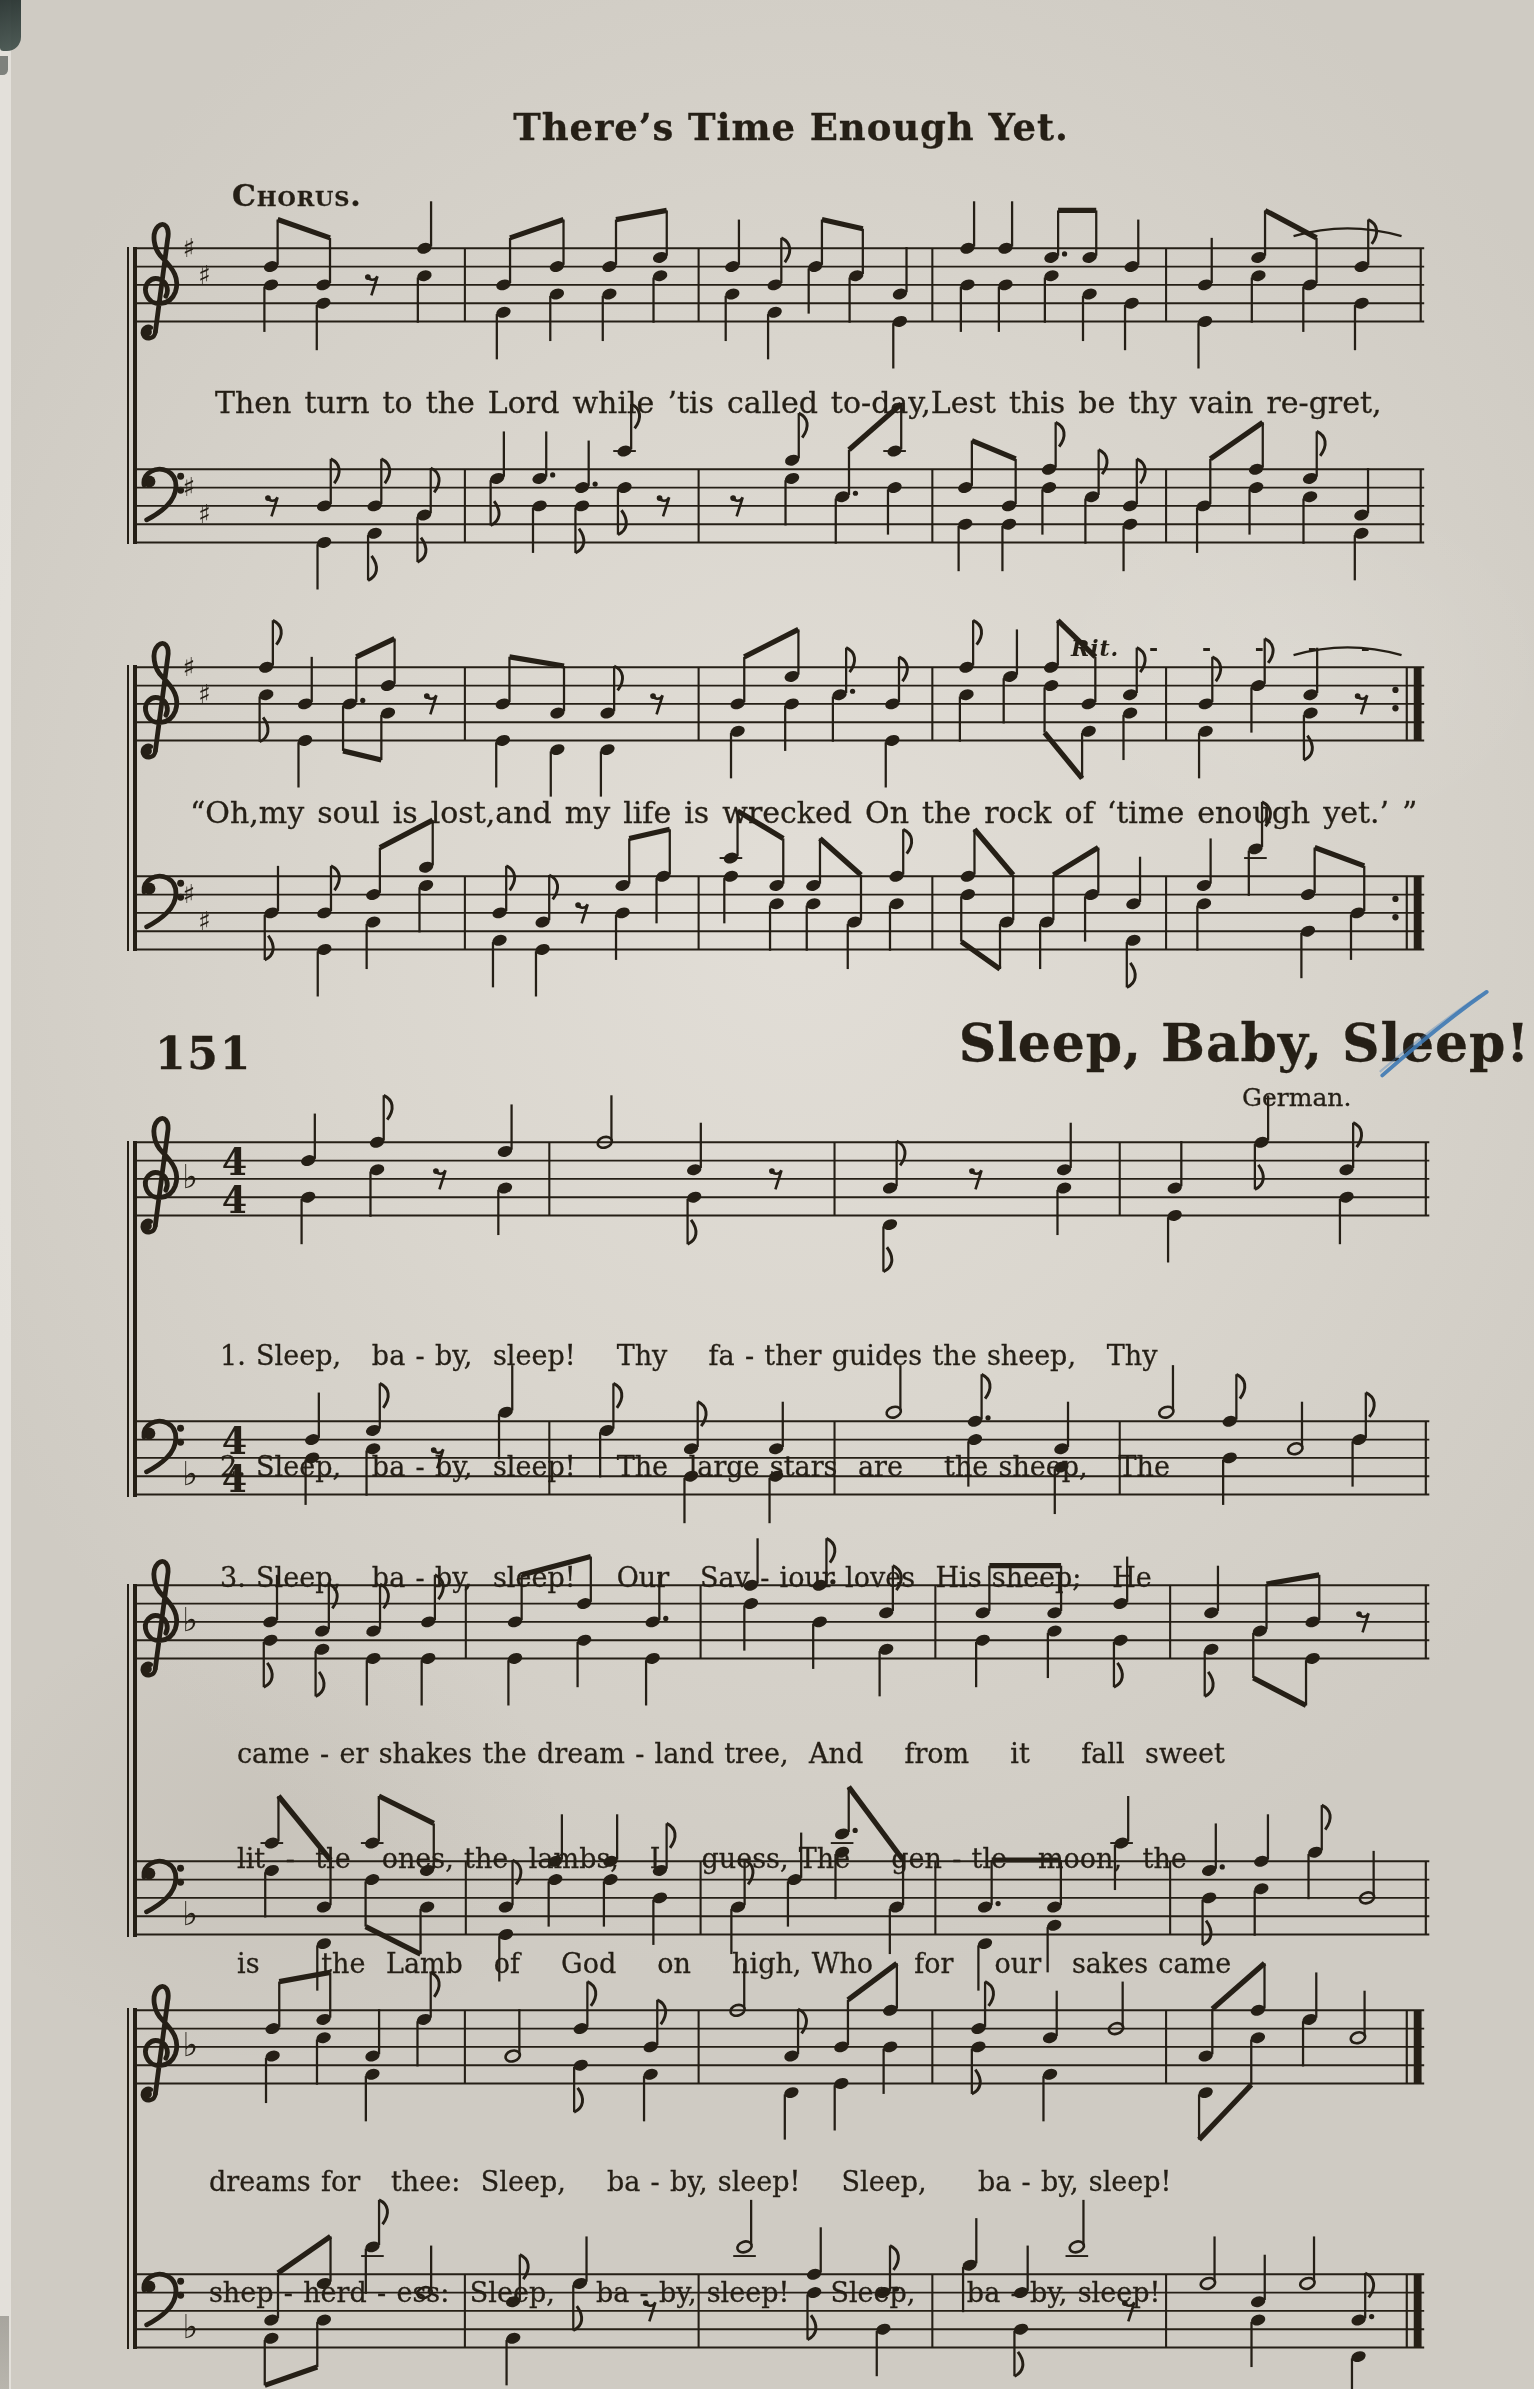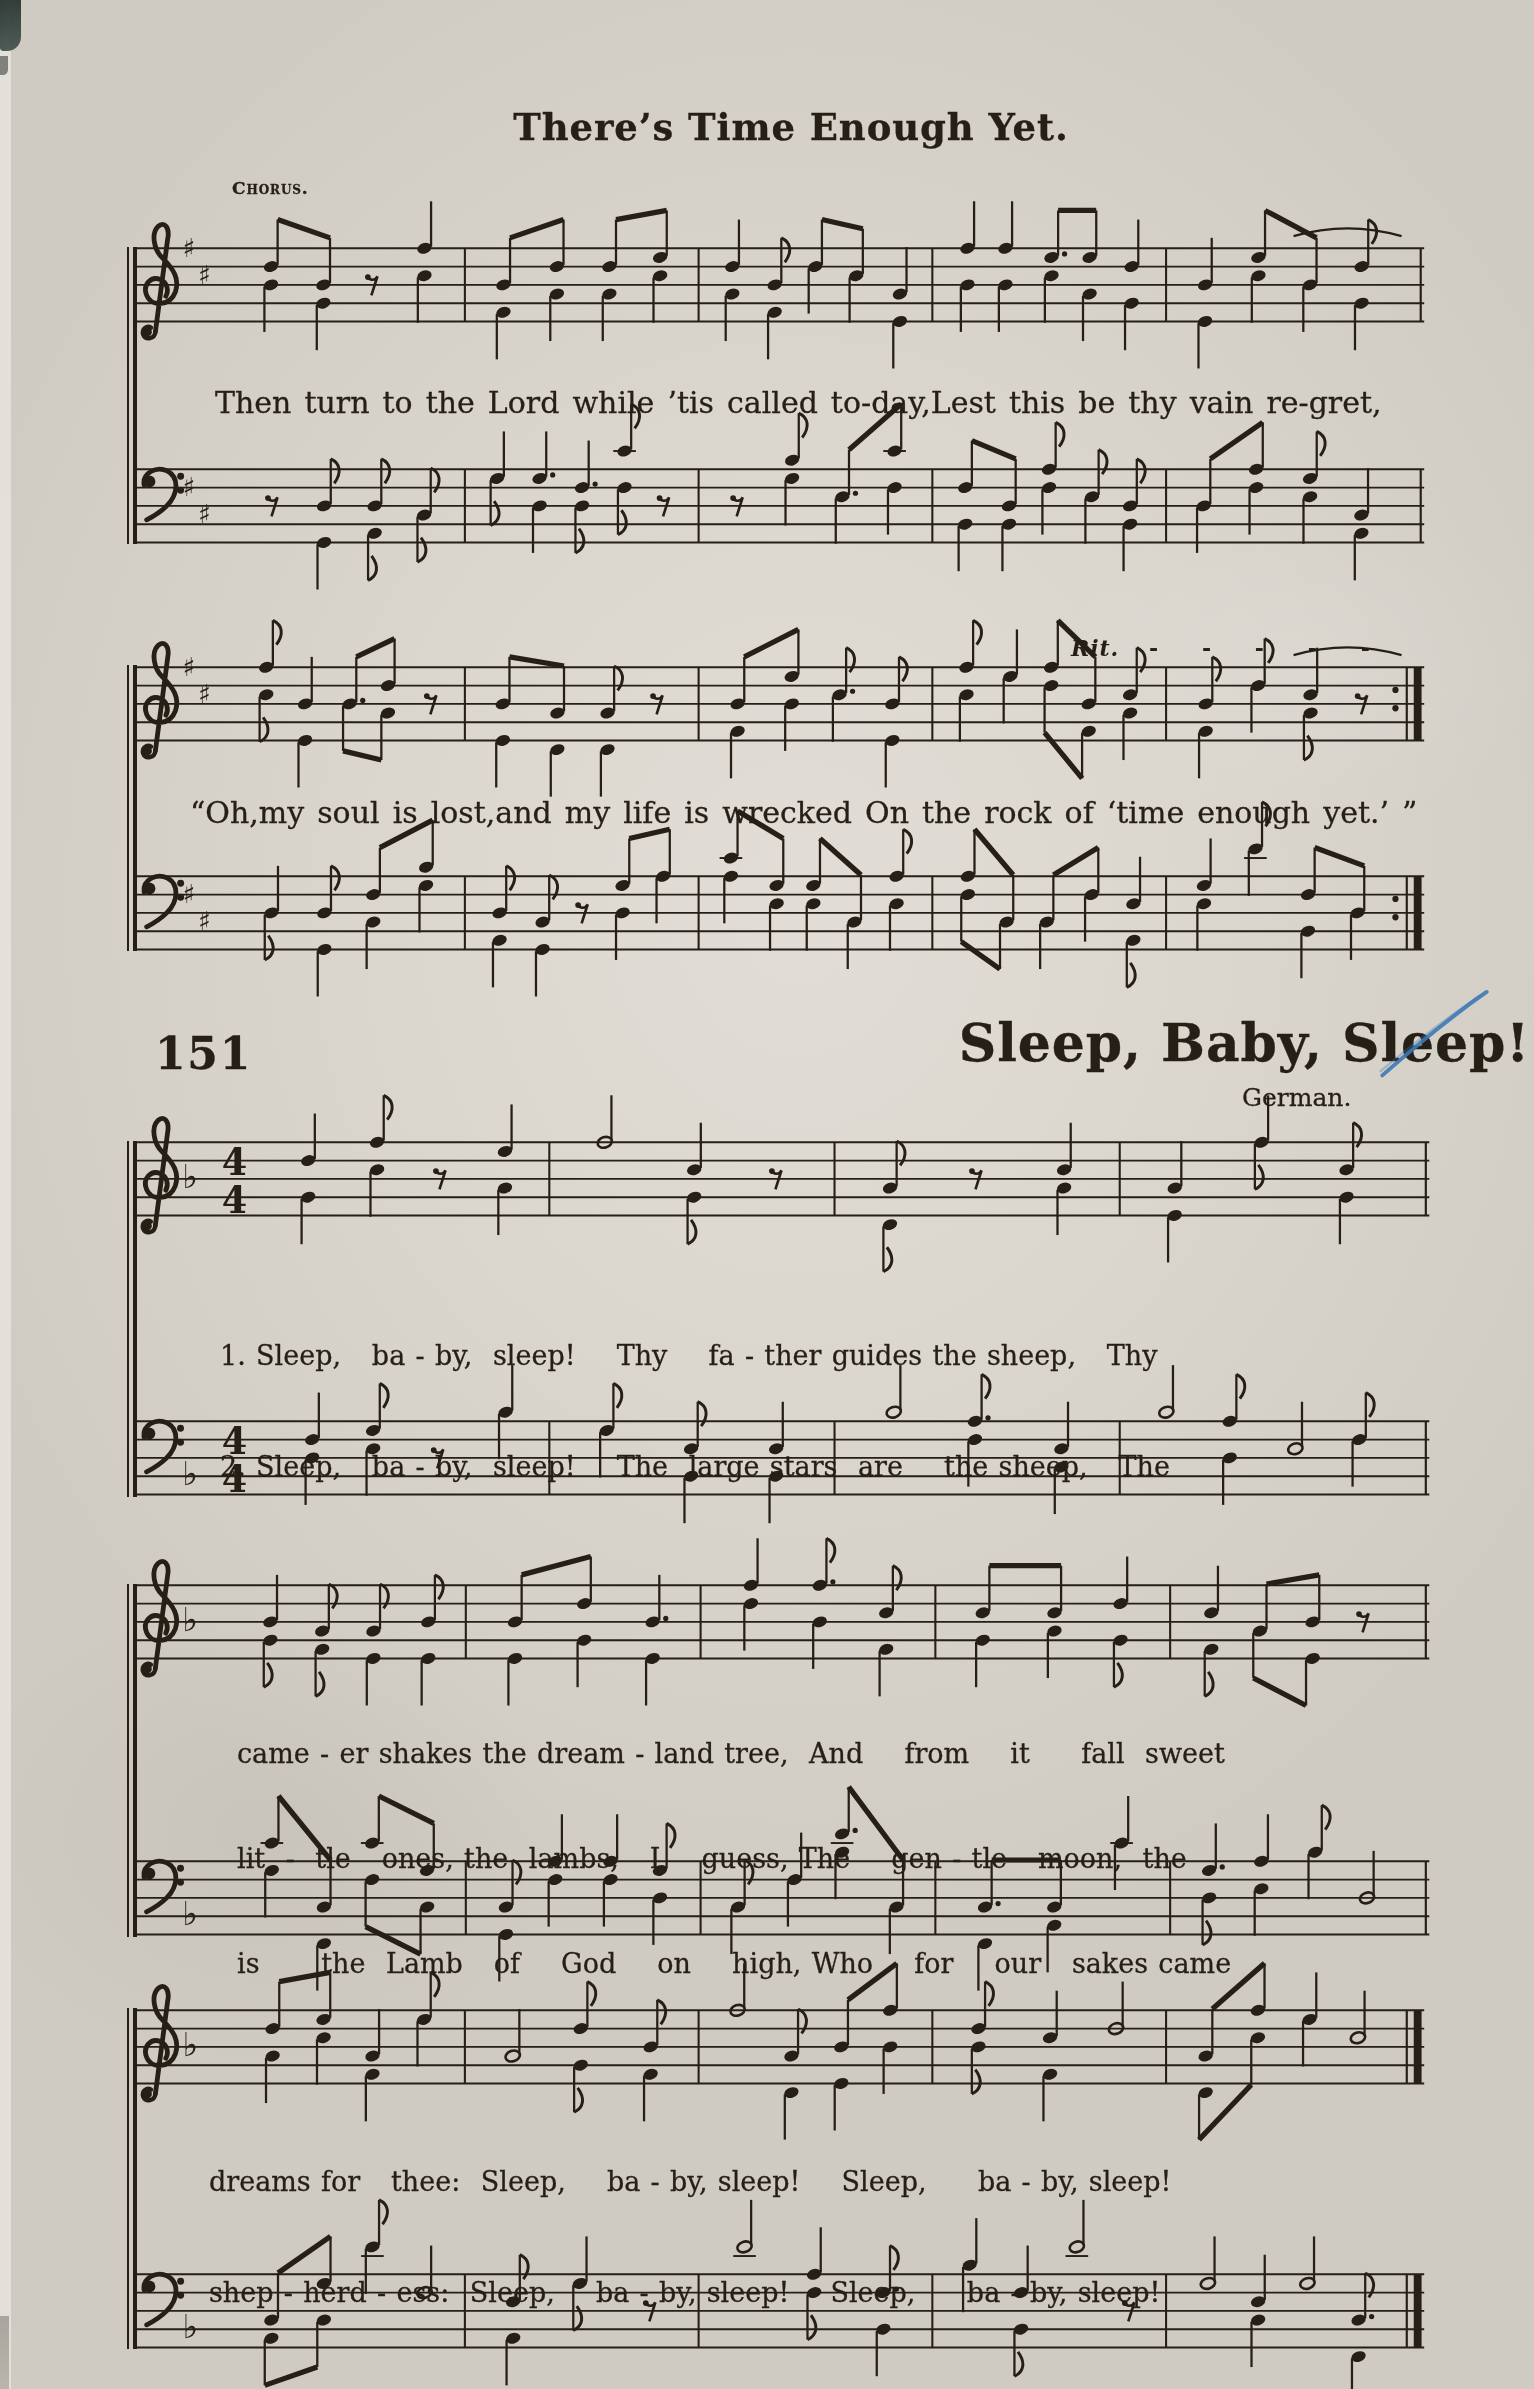--- a/index.html
+++ b/index.html
@@ -10,21 +10,21 @@
       radial-gradient(ellipse 436px 331px at 262px 1831px, rgba(120,110,95,.08), rgba(120,110,95,0) 70%),
       radial-gradient(ellipse 60% 45% at 52% 38%, #e2ded7 0%, #dad6ce 48%, #cfcbc3 100%);
   }
   .edge-strip{position:absolute;left:0;top:0;width:10.5px;height:2389px;background:#e9e7e2;opacity:.75;}
   .corner-mark{position:absolute;left:0;top:0;width:21px;height:51px;background:linear-gradient(160deg,#1e2a28,#41504b);border-radius:0 0 14px 3.5px;opacity:.9;}
   .corner-mark2{position:absolute;left:0;top:56px;width:7.8px;height:19px;background:#2c332f;opacity:.55;border-radius:0 0 5.2px 0;}
   .corner-bottom{position:absolute;left:0;top:2316px;width:8.7px;height:73px;background:linear-gradient(#3a382f,#6a665a);opacity:.35;}
   .ink{-webkit-text-stroke:0.3px #251f16;}
   .title1{position:absolute;left:0;right:0;top:105px;text-align:center;padding-left:47px;
     font-size:37px;font-weight:bold;letter-spacing:0.9px;}
-  .chorus{position:absolute;left:232px;top:178px;font-size:17px;font-weight:bold;font-variant:small-caps;letter-spacing:0.9px;}
+  .chorus{position:absolute;left:232px;top:178px;font-size:30px;font-weight:bold;font-variant:small-caps;letter-spacing:0.9px;}
   .lyric{position:absolute;font-size:30px;white-space:pre;word-spacing:3.5px;}
   .l1{left:215px;top:385px;}
   .l2{left:190px;top:795px;}
   .rit{position:absolute;left:1043px;top:610px;font-size:22px;white-space:pre;}
   .riti{font-style:italic;font-weight:bold;letter-spacing:0.9px;}
   .ritd{padding-left:30px;letter-spacing:5.2px;font-weight:bold;}
   .num{position:absolute;left:155px;top:1020px;font-size:44px;font-weight:bold;letter-spacing:1.7px;margin-top:8px;}
   .title2{position:absolute;left:0;right:0;top:1012px;text-align:right;padding-right:5px;
     font-size:52px;font-weight:bold;letter-spacing:0.9px;}
   .attr{position:absolute;left:1242px;top:1083px;font-size:25px;}
@@ -1074,20 +1074,21 @@
 
   <div class="lyric l2 ink">“Oh,my soul is lost,and my life is wrecked On the rock of ‘time enough yet.’ ”</div>
 
   <div class="num ink">151</div>
   <div class="title2 ink">Sleep, Baby, Sleep!</div>
   <div class="attr ink">German.</div>
 
   <div class="verses vb1 ink">
     <div>1. Sleep,   ba - by,  sleep!    Thy    fa - ther guides the sheep,   Thy</div>
     <div>2. Sleep,   ba - by,  sleep!    The  large stars  are    the sheep,   The</div>
+    <div>3. Sleep,   ba - by,  sleep!    Our   Sav - iour loves  His sheep;   He</div>
   </div>
   <div class="verses vb2 ink">
     <div>came - er shakes the dream - land tree,  And    from    it     fall  sweet</div>
     <div>lit  -  tle   ones, the  lambs,   I    guess, The    gen - tle   moon,  the</div>
     <div>is      the  Lamb   of    God    on    high, Who    for    our   sakes came</div>
   </div>
   <div class="verses vb3 ink">
     <div>dreams for   thee:  Sleep,    ba - by, sleep!    Sleep,     ba - by, sleep!</div>
     <div>shep - herd - ess:  Sleep,    ba - by, sleep!    Sleep,     ba - by, sleep!</div>
     <div>down   to    die:   Sleep,    ba - by, sleep!    Sleep,     ba - by, sleep!</div>

